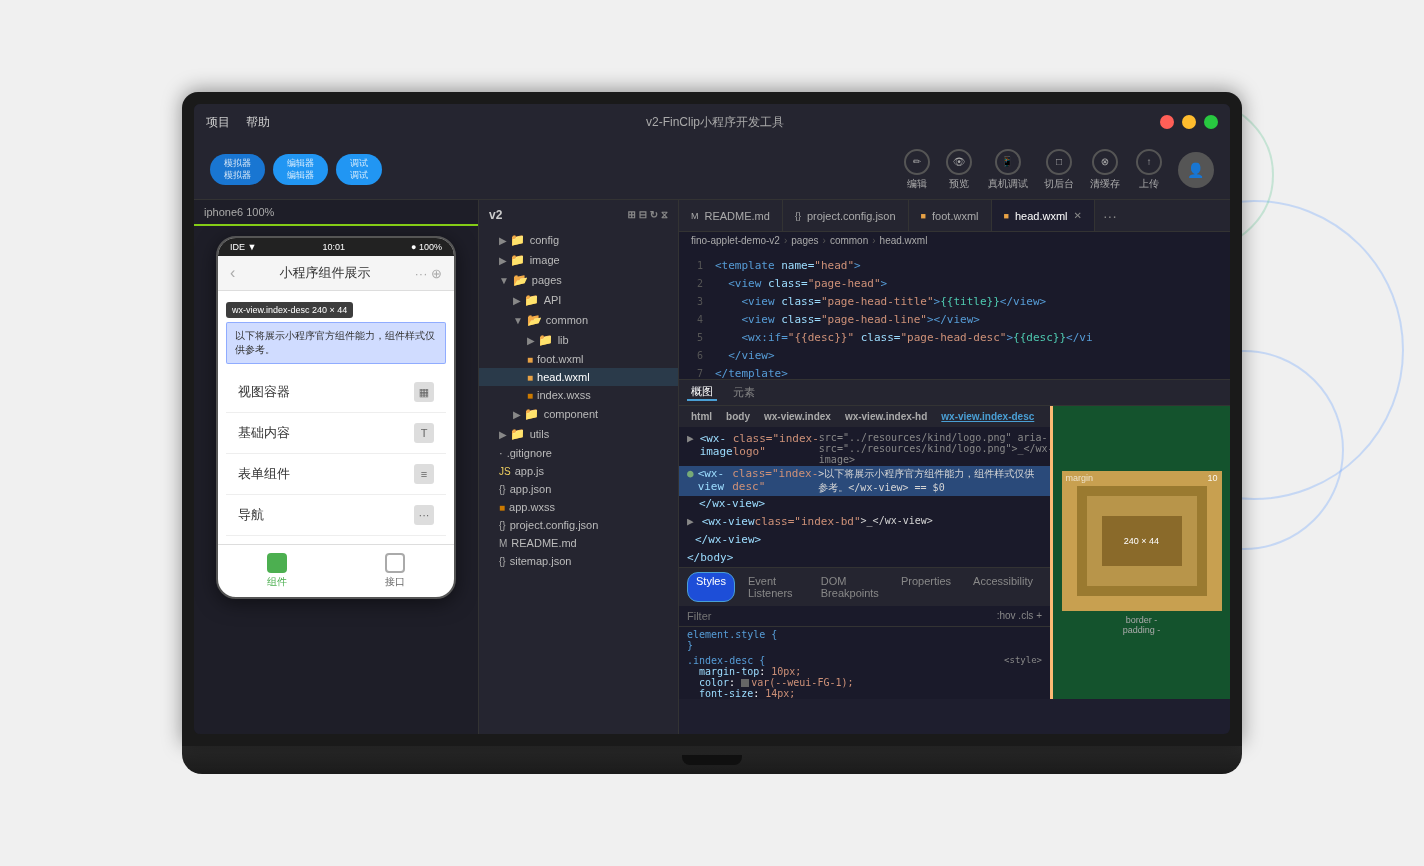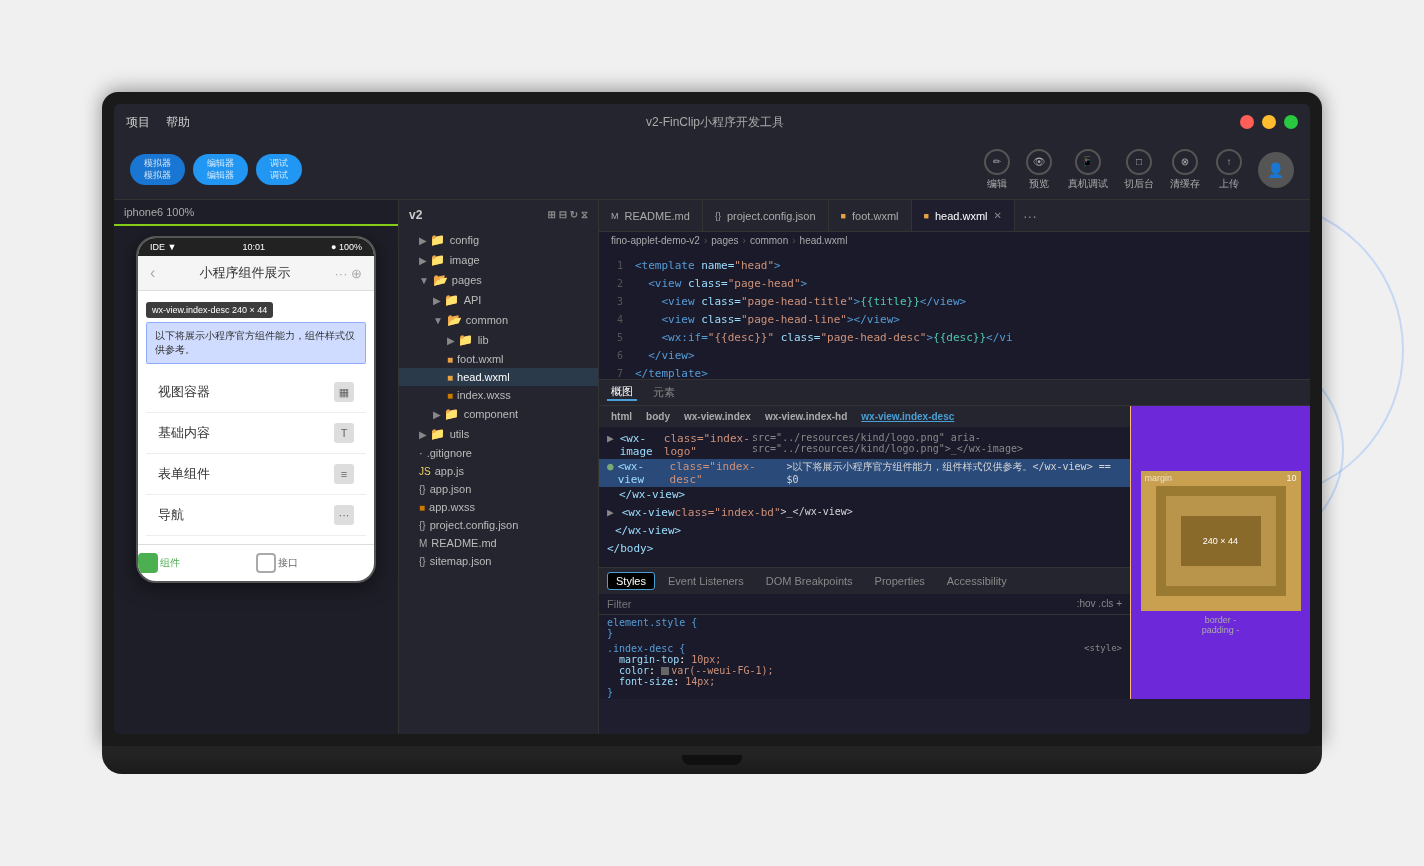--- a/index.html
+++ b/index.html
@@ -21,21 +21,21 @@
       border: 2px solid rgba(100,160,255,0.3);
       pointer-events: none;
     }
     .bg-circle-1 { width: 300px; height: 300px; top: 200px; right: 20px; }
     .bg-circle-2 { width: 200px; height: 200px; top: 350px; right: 80px; }
     .bg-circle-3 { width: 150px; height: 150px; top: 100px; right: 150px; border-color: rgba(100,200,150,0.3); }
 
     
     .laptop {
       position: relative;
-      width: 1220px;
+      width: 1060px;
       margin: 16px auto;
     }
     .laptop-lid {
       background: #1a1a1a;
       border-radius: 16px 16px 0 0;
       padding: 12px;
       position: relative;
       box-shadow: 0 -2px 20px rgba(0,0,0,0.4);
     }
     .laptop-screen {
@@ -259,20 +259,21 @@
       font-size: 11px; color: #666;
     }
     .phone-nav {
       display: flex;
       border-top: 1px solid #ddd;
       padding: 8px 0;
     }
     .phone-nav-item {
       flex: 1;
       display: flex;
+      flex-direction: column;
       align-items: center;
       gap: 2px;
       font-size: 10px;
       color: #666;
     }
     .phone-nav-item.active { color: #4CAF50; }
     .phone-nav-icon {
       width: 20px; height: 20px;
       background: #4CAF50;
       border-radius: 4px;
@@ -457,23 +458,24 @@
     }
     .style-tab {
       font-size: 11px;
       color: #888;
       cursor: pointer;
       padding: 2px 8px;
       border: 1px solid transparent;
       border-radius: 3px;
     }
     .style-tab.active {
-      background: #000000;
+      background: #1d4ed8;
       color: #fff;
       border-color: #4a9fd4;
+      border-radius: 11px;
     }
     .element-tags {
       display: flex;
       gap: 6px;
       padding: 4px 8px;
       background: #252530;
       font-size: 10px;
       color: #aaa;
       flex-shrink: 0;
       font-weight: bold;
@@ -558,22 +560,22 @@
     }
     .box-label-val {
       position: absolute;
       top: 2px;
       right: 4px;
       font-size: 9px;
       color: rgba(255,255,255,0.9);
     }
     .right-panel {
       width: 180px;
-      border-left: 1px solid #fdba74;
-      background: #6d28d9;
+      border-left: 3px solid #fdba74;
+      background: #14532d;
       display: flex;
       flex-direction: column;
       align-items: center;
       justify-content: center;
       padding: 8px;
     }
     .styles-content {
       flex: 1;
       overflow: auto;
     }

